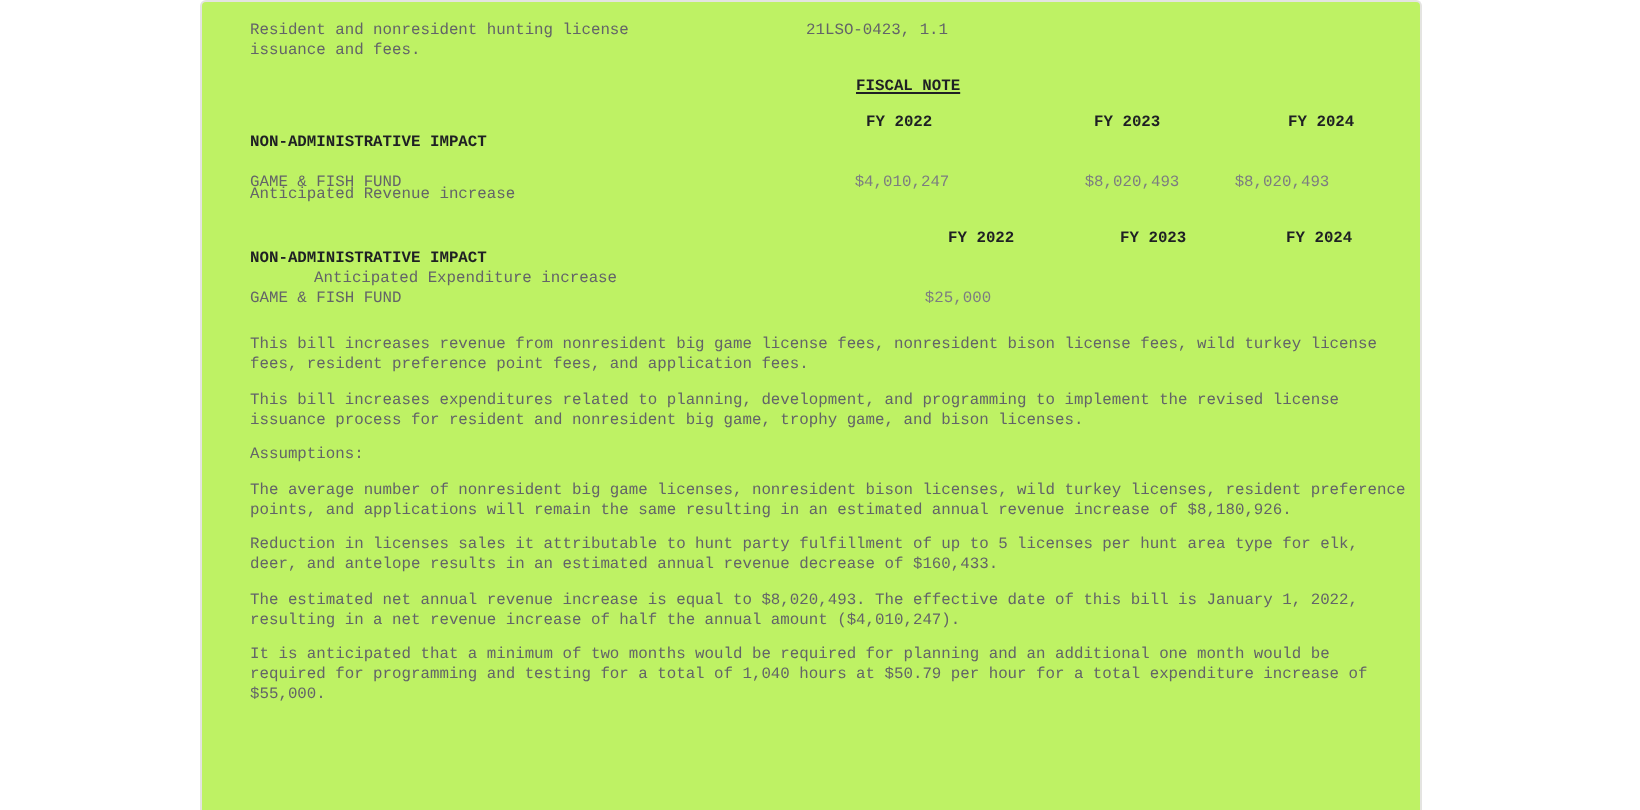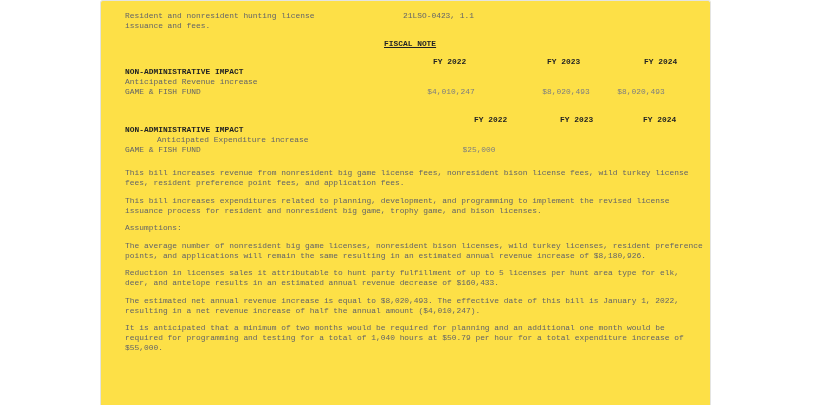--- a/index.html
+++ b/index.html
@@ -10,32 +10,32 @@
     background: #ffffff;
     overflow: hidden;
     font-family: "Liberation Mono", "DejaVu Sans Mono", monospace;
   }
   .page {
     position: absolute;
     left: 100px;
     top: 0;
     width: 611px;
     height: 405px;
-    background: #fde047;
+    background: #bef264;
     border: 1px solid #e4e4e1;
     border-bottom: none;
     border-radius: 3px 3px 0 0;
     box-sizing: border-box;
     font-size: 7.9px;
     line-height: 10px;
     color: #636468;
   }
   .abs { position: absolute; white-space: pre; }
   .b { font-weight: bold; color: #1f2024; }
-  .u { text-decoration: underline; }
+  .u { text-decoration: underline; margin-left: 44px; }
   .val { text-align: center; color: #7c7d80; }
   .flow {
     position: absolute;
     left: 24px;
     top: 167px;
     width: 575px;
   }
   .flow p {
     margin: 0 0 7.5px 0;
     white-space: pre;
@@ -51,21 +51,21 @@
   <div class="abs" style="left:302px; top:10px;">21LSO-0423, 1.1</div>
 
   <div class="abs b u" style="left:283px; top:38px;">FISCAL NOTE</div>
 
   <div>
     <span class="abs b" style="left:332px; top:56px;">FY 2022</span>
     <span class="abs b" style="left:446px; top:56px;">FY 2023</span>
     <span class="abs b" style="left:543px; top:56px;">FY 2024</span>
 
     <div class="abs b" style="left:24px; top:66px;">NON-ADMINISTRATIVE IMPACT</div>
-    <div class="abs" style="left:24px; top:76px;">Anticipated Revenue increase</div>
+    <div class="abs" style="left:24px; top:92px;">Anticipated Revenue increase</div>
     <div class="abs" style="left:24px; top:86px;">GAME &amp; FISH FUND</div>
 
     <span class="abs val" style="left:300px; top:86px; width:100px;">$4,010,247</span>
     <span class="abs val" style="left:415px; top:86px; width:100px;">$8,020,493</span>
     <span class="abs val" style="left:490px; top:86px; width:100px;">$8,020,493</span>
   </div>
 
   <div>
     <span class="abs b" style="left:373px; top:114px;">FY 2022</span>
     <span class="abs b" style="left:459px; top:114px;">FY 2023</span>

